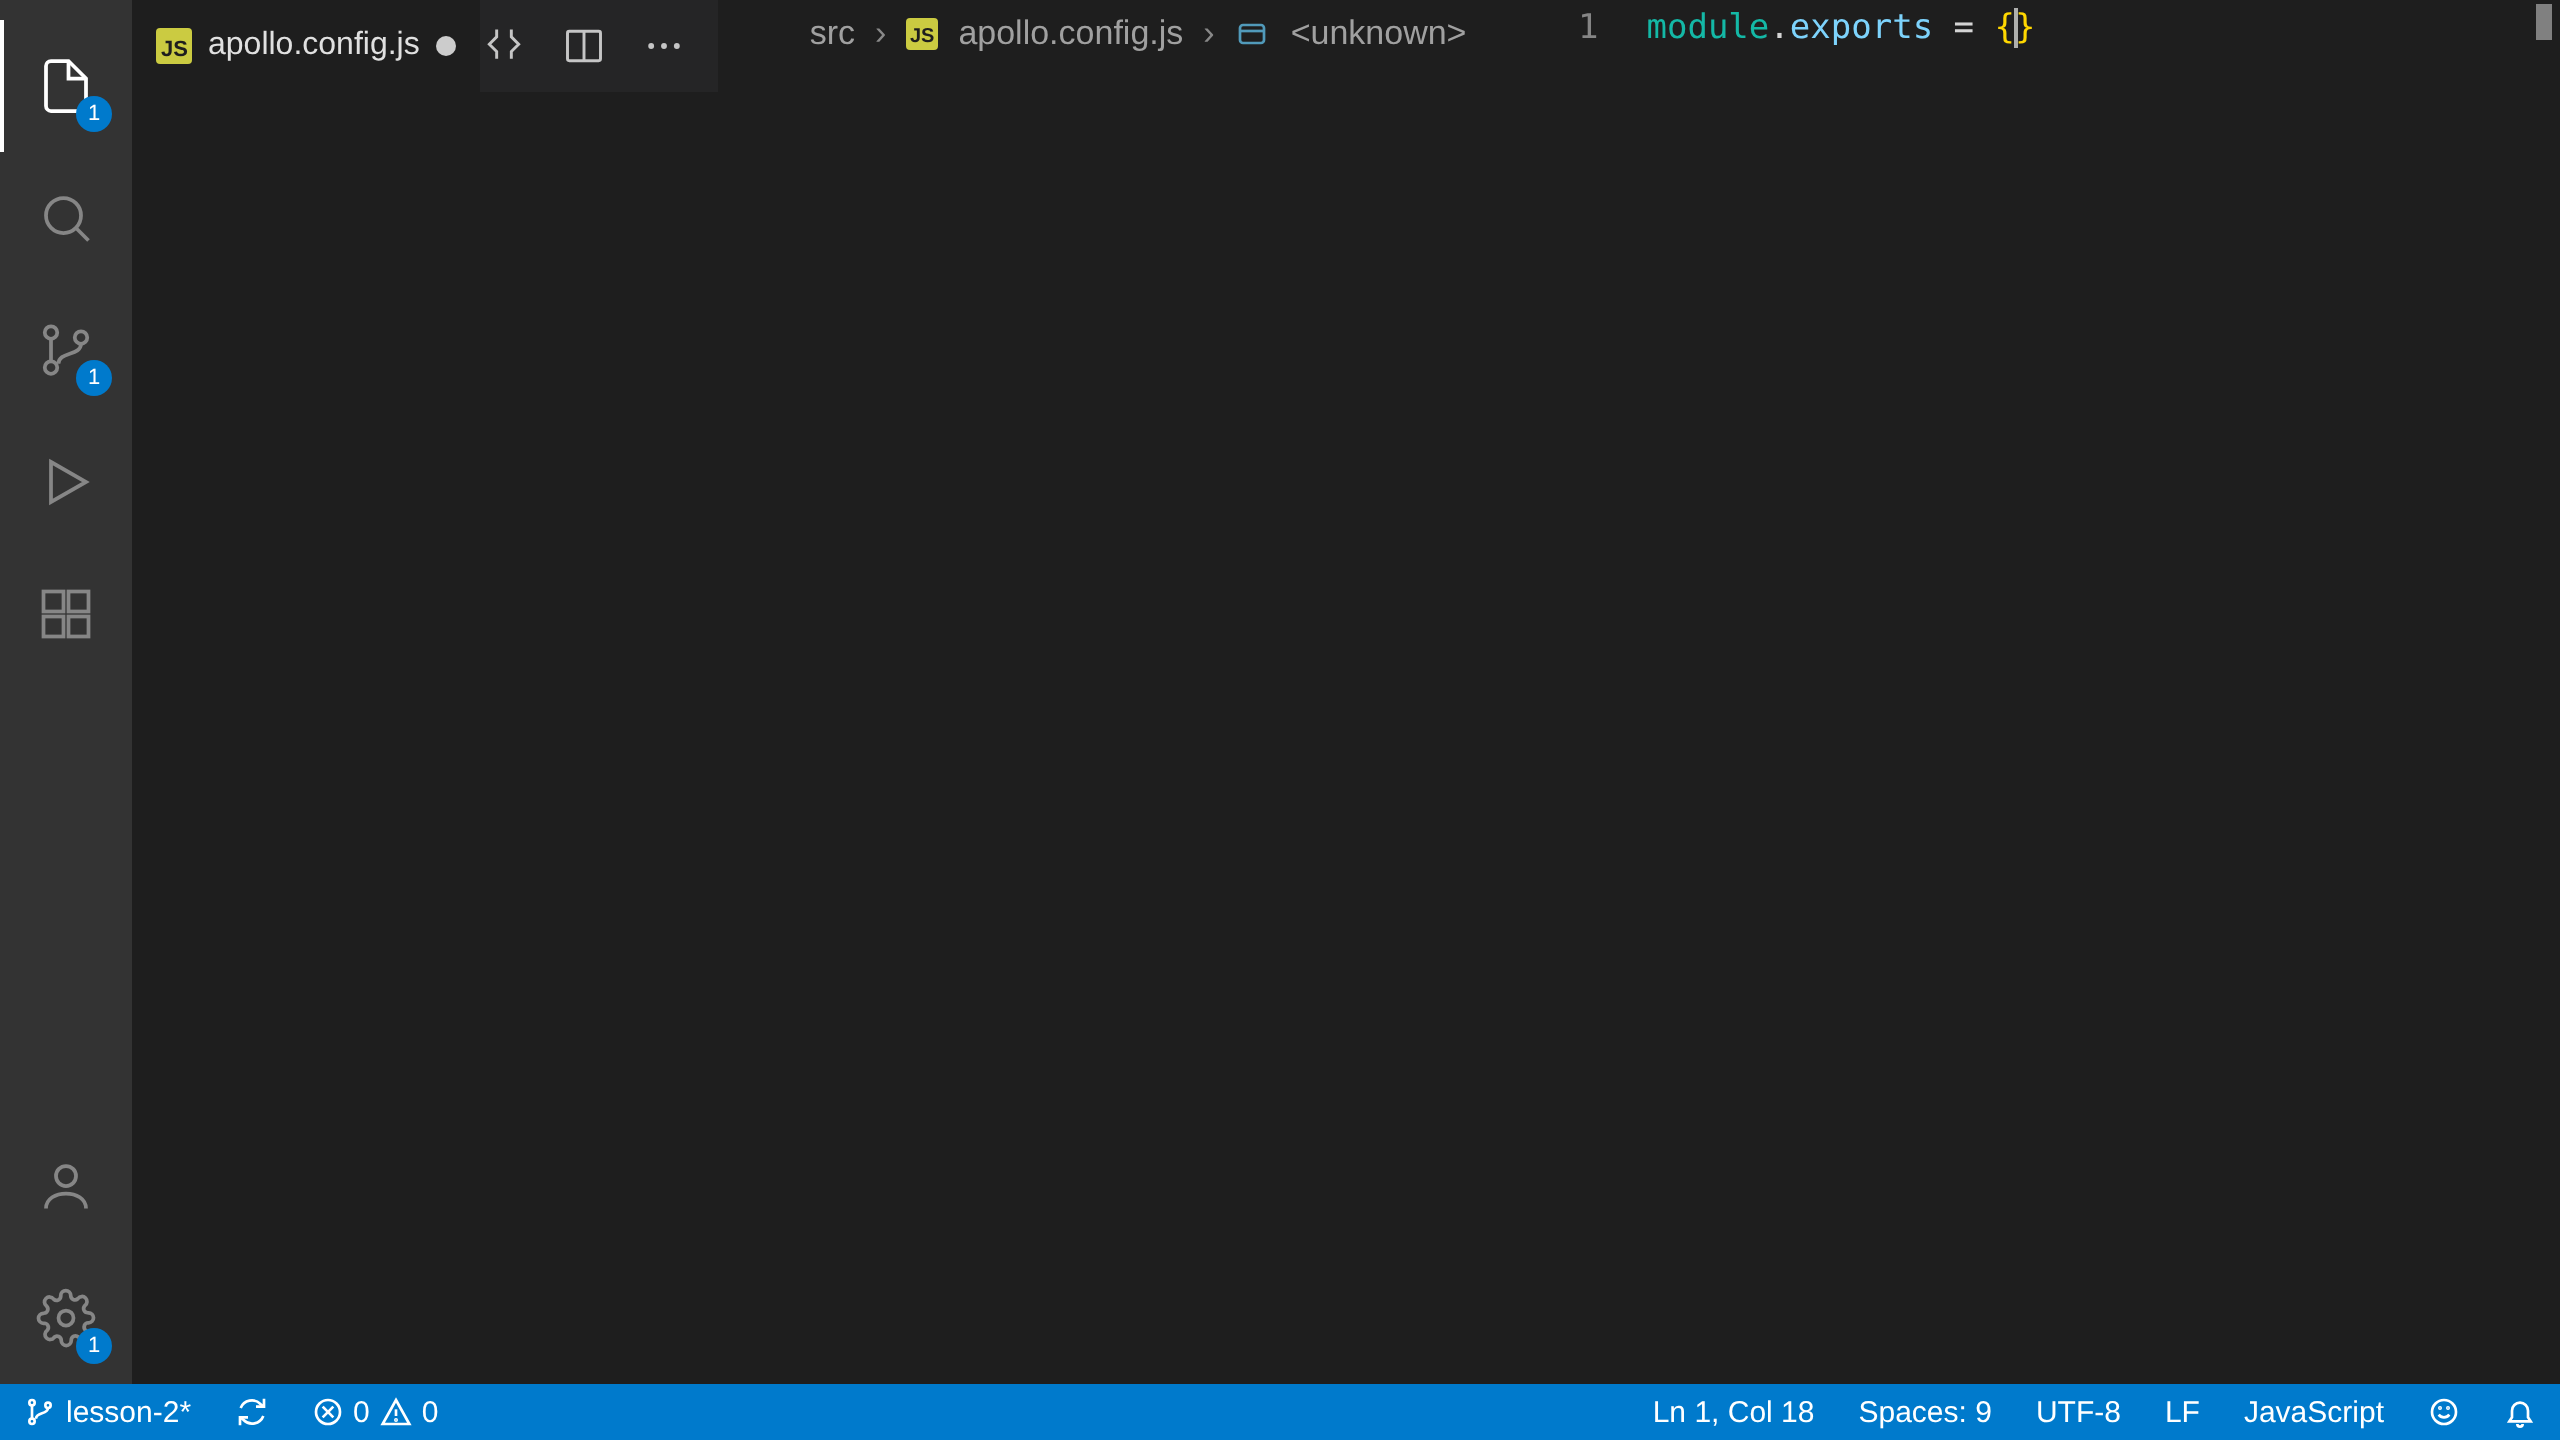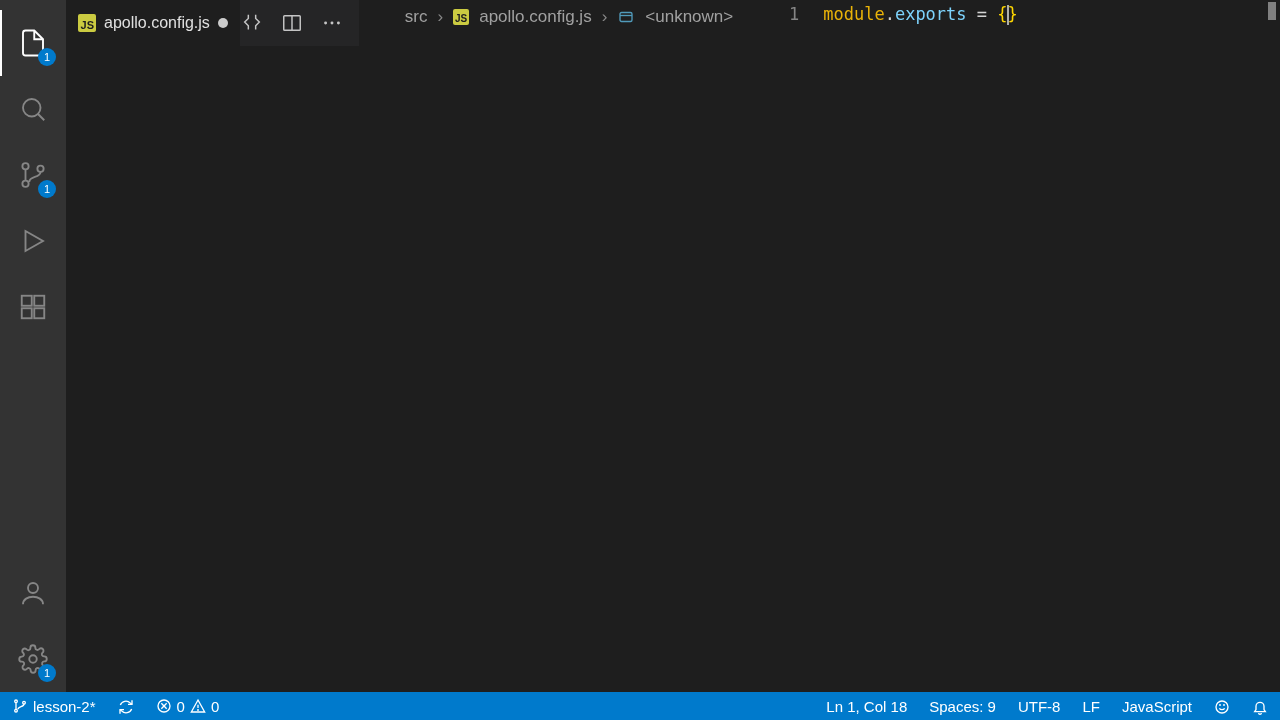--- a/index.html
+++ b/index.html
@@ -101,42 +101,42 @@
 
 .editor-body { flex: 1; display: flex; font-family: Menlo, Consolas, monospace; font-size: 17px; position: relative; }
 .gutter {
   width: 70px; text-align: right; padding-right: 24px;
   color: #858585; padding-top: 2px;
   user-select: none;
 }
 .gutter .ln { height: 24px; line-height: 24px; }
 .code { flex: 1; padding-top: 2px; position: relative; }
 .code-line { height: 24px; line-height: 24px; white-space: pre; }
-.tok-var { color: #eab308; }
+.tok-var { color: #14b8a6; }
 .tok-prop { color: #7dd3fc; }
 .tok-op { color: #d4d4d4; }
 .tok-brace { color: #ffd700; }
 .cursor-caret {
   display: inline-block; width: 2px; height: 20px;
   background: #aeafad; vertical-align: middle;
   margin: 0 -1px;
 }
 .minimap-hint {
   position: absolute; top: 2px; right: 4px;
   width: 8px; height: 18px;
   background: #808080;
 }
 
 .status-bar {
   height: 28px; background: #007acc;
   display: flex; align-items: center;
   color: #ffffff; font-size: 15px;
   padding: 0 8px;
 }
-.status-left, .status-right { display: flex; align-items: flex-end; gap: 14px; }
+.status-left, .status-right { display: flex; align-items: center; gap: 14px; }
 .status-right { margin-left: auto; }
 .status-item { display: flex; align-items: center; gap: 5px; cursor: pointer; padding: 0 4px; }
 svg { display: block; }
 </style>
 </head>
 <body>
 
 <div class="main-area">
 
   <div class="activity-bar">

